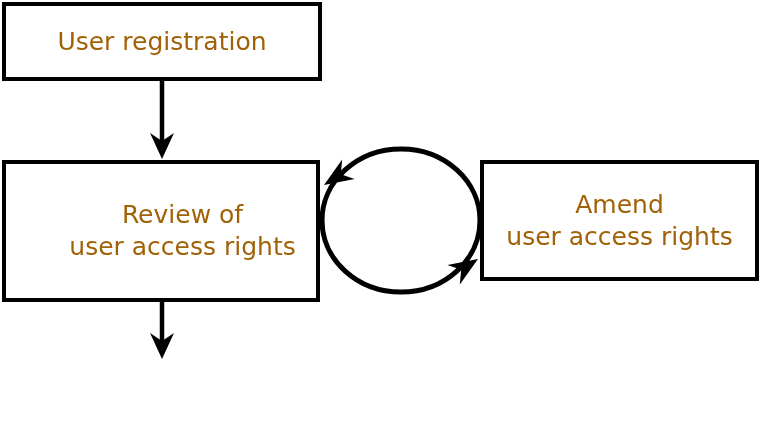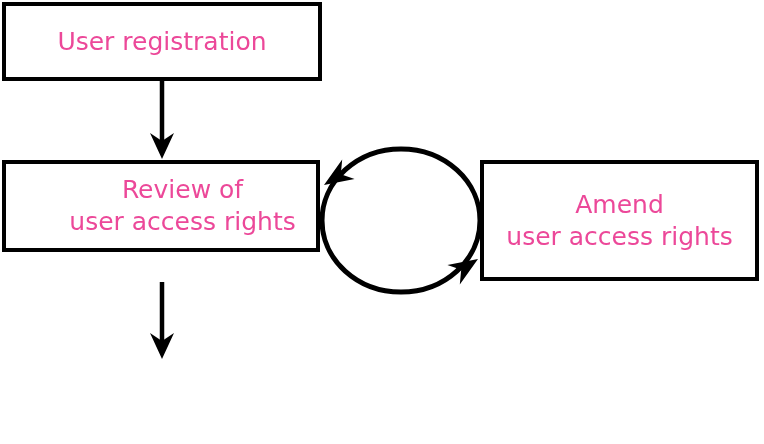--- a/index.html
+++ b/index.html
@@ -25,28 +25,28 @@
     position: absolute;
     z-index: 1;
     box-sizing: border-box;
     background: #ffffff;
     border: 4px solid #000000;
     display: flex;
     flex-direction: column;
     align-items: center;
     justify-content: center;
     text-align: center;
-    color: #ec4899;
+    color: #a16207;
     font-size: 25px;
     line-height: 32px;
     white-space: nowrap;
   }
   .node span { display: block; }
   .node-user-registration { left: 2px;   top: 2px;   width: 320px; height: 79px;  }
-  .node-review            { left: 2px;   top: 160px; width: 318px; height: 92px; padding-left: 43px; }
+  .node-review            { left: 2px;   top: 160px; width: 318px; height: 142px; padding-left: 43px; }
   .node-account-removal   { left: 2px;   top: 360px; width: 318px; height: 82px;  }
   .node-amend             { left: 480px; top: 160px; width: 279px; height: 121px; }
 </style>
 </head>
 <body>
 
 <div class="canvas">
 
   <svg class="connector-layer" width="764" height="444" viewBox="0 0 764 444">
 

